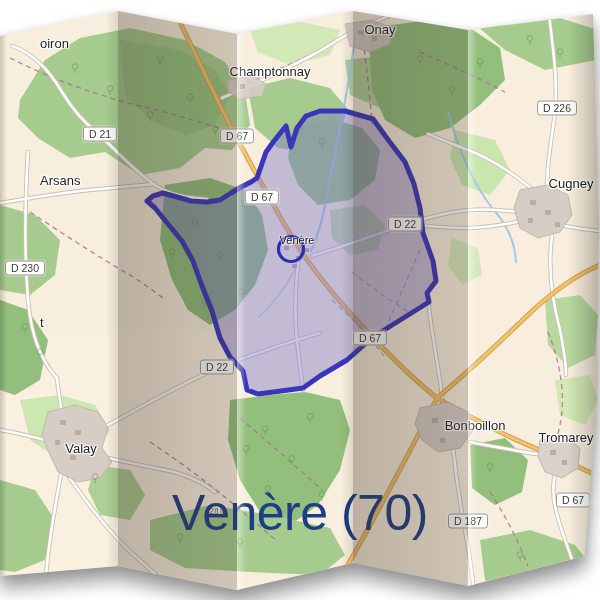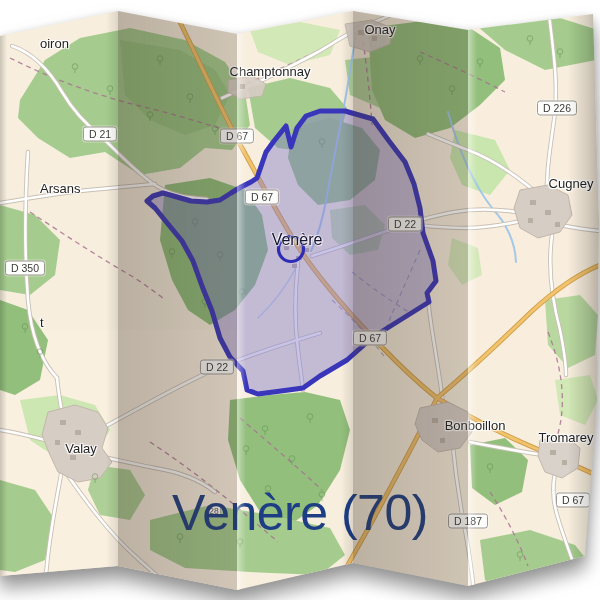--- a/index.html
+++ b/index.html
@@ -10,21 +10,21 @@
   .map-clip{position:absolute;inset:0;
     clip-path:polygon(0px 36px,118px 11px,237px 34px,353px 11px,468px 30px,593px 14px,
                       599px 220px,597px 400px,585px 556px,468px 586px,353px 563px,
                       237px 590px,118px 566px,0px 576px);}
   .map-svg{position:absolute;left:0;top:0;}
   .labels{position:absolute;inset:0;z-index:2;}
   .town{position:absolute;color:#1f1f1f;font-size:13px;white-space:nowrap;
         text-shadow:-1px -1px 1px #fff,1px -1px 1px #fff,-1px 1px 1px #fff,1px 1px 1px #fff,0 0 2px #fff;padding-left:36px;}
   .town.center{transform:translate(-50%,-50%);}
   .town.left{transform:translate(0,-50%);}
-  .marker-label{position:absolute;transform:translate(-50%,-50%);font-size:16px;color:#15152e;
+  .marker-label{position:absolute;transform:translate(-50%,-50%);font-size:11px;color:#15152e;
         text-shadow:-1px -1px 1px rgba(255,255,255,.8),1px 1px 1px rgba(255,255,255,.8),0 0 2px rgba(255,255,255,.8);}
   .shield{position:absolute;transform:translate(-50%,-50%);background:#fdfdfc;border:1px solid #9b968e;
         border-radius:3px;font-size:10.5px;line-height:13px;padding:0 5px;color:#3c3c3c;
         box-shadow:0 0 0 1px rgba(255,255,255,.4);white-space:nowrap;}
   .shield.mini{font-size:8.5px;line-height:10px;padding:0 2px;color:#555;}
   .title{position:absolute;left:300px;top:484px;transform:translateX(-50%);margin:0;
         font-size:50px;font-weight:400;letter-spacing:-.5px;color:#1d3e84;white-space:nowrap;}
   .shade{position:absolute;top:0;bottom:0;z-index:3;pointer-events:none;}
   .shade1{left:118px;width:119px;background:linear-gradient(90deg,rgba(64,49,37,.33),rgba(64,49,37,.22));}
   .shade2{left:353px;width:115px;background:linear-gradient(90deg,rgba(64,49,37,.32),rgba(64,49,37,.22));}
@@ -244,32 +244,32 @@
         <circle cx="291" cy="249" r="12.5" fill="none" stroke="#2e2cb5" stroke-width="3.2"></circle>
       </svg>
 
       <div class="labels">
 
         <span class="shield" style="left:100px;top:134px">D 21</span>
         <span class="shield" style="left:237px;top:136px">D 67</span>
         <span class="shield" style="left:557px;top:108px">D 226</span>
         <span class="shield" style="left:262px;top:197px">D 67</span>
         <span class="shield" style="left:405px;top:224px">D 22</span>
-        <span class="shield" style="left:25px;top:268px">D 350</span>
+        <span class="shield" style="left:25px;top:268px">D 230</span>
         <span class="shield" style="left:217px;top:367px">D 22</span>
         <span class="shield" style="left:370px;top:338px">D 67</span>
         <span class="shield" style="left:468px;top:521px">D 187</span>
         <span class="shield" style="left:573px;top:500px">D 67</span>
         <span class="shield mini" style="left:214px;top:511px">28</span>
 
         <span class="town left" style="left:4px;top:43px">oiron</span>
         <span class="town center" style="left:252px;top:71px">Champtonnay</span>
         <span class="town center" style="left:362px;top:29px">Onay</span>
         <span class="town center" style="left:553px;top:183px">Cugney</span>
-        <span class="town left" style="left:4px;top:188px">Arsans</span>
+        <span class="town left" style="left:4px;top:180px">Arsans</span>
         <span class="town left" style="left:4px;top:322px">t</span>
         <span class="town center" style="left:63px;top:448px">Valay</span>
         <span class="town center" style="left:457px;top:425px">Bonboillon</span>
         <span class="town center" style="left:548px;top:437px">Tromarey</span>
 
         <span class="marker-label" style="left:297px;top:240px">Venère</span>
 
         <h1 class="title">Venère (70)</h1>
       </div>
 

